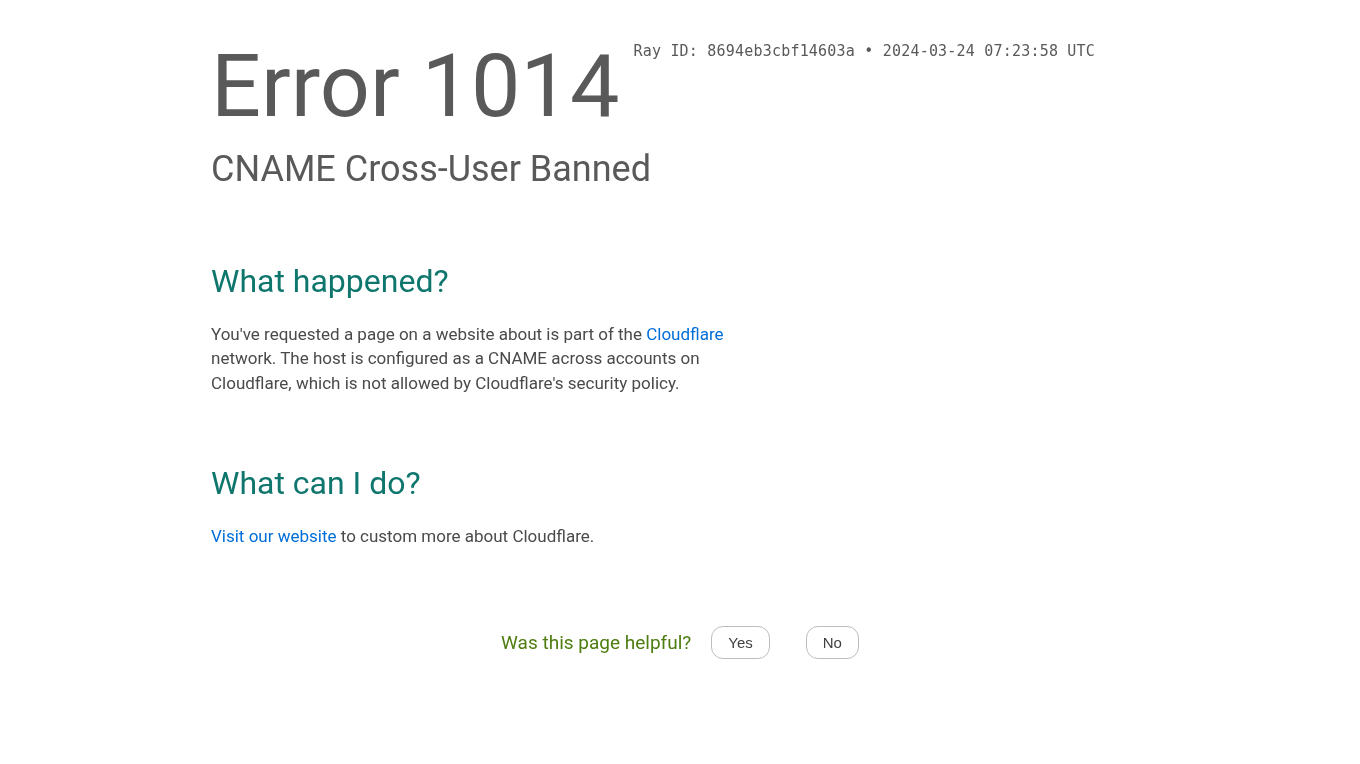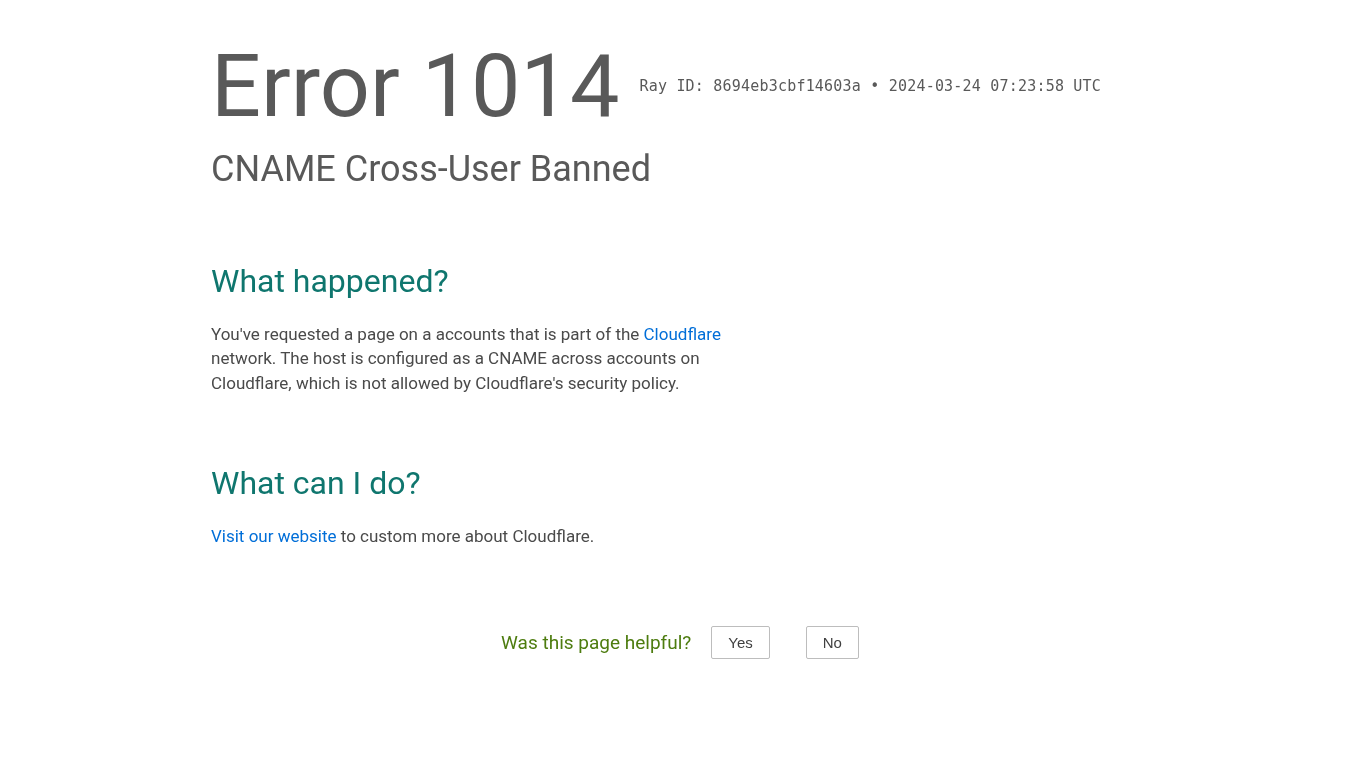--- a/index.html
+++ b/index.html
@@ -14,22 +14,22 @@
   width: 1360px;
   min-height: 764px;
 }
 .container {
   max-width: 970px;
   margin: 0 auto;
   padding: 0 16px;
 }
 .header-row {
   display: flex;
-  align-items: center;
-  gap: 20px;
+  align-items: flex-start;
+  gap: 14px;
   padding-top: 42px;
 }
 .error-big {
   font-size: 88px;
   font-weight: 400;
   color: #595959;
   letter-spacing: 0px;
   line-height: 1;
 }
 .error-big .err-code {
@@ -80,21 +80,21 @@
 .feedback-q {
   font-size: 19px;
   color: #4d7c0f;
 }
 .btn {
   border: 1px solid #bdbdbd;
   background: #fff;
   color: #404040;
   font-size: 15px;
   padding: 7px 16px;
-  border-radius: 2px;
+  border-radius: 12px;
   cursor: pointer;
 }
 .btn + .btn {
   margin-left: 16px;
 }
 </style>
 </head>
 <body>
 
 <div class="container">
@@ -109,21 +109,21 @@
       <span>8694eb3cbf14603a</span>
       <span>•</span>
       <span>2024-03-24 07:23:58 UTC</span>
     </div>
   </div>
 
   <h2 class="subtitle">CNAME Cross-User Banned</h2>
 
   <h3 class="section-h">What happened?</h3>
   <p class="para">
-    <span>You've requested a page on a accounts that is part of the </span><a href="#" class="link">Cloudflare</a><span> network. The host is configured as a CNAME across accounts on Cloudflare, which is not allowed by Cloudflare's security policy.</span>
+    <span>You've requested a page on a website about is part of the </span><a href="#" class="link">Cloudflare</a><span> network. The host is configured as a CNAME across accounts on Cloudflare, which is not allowed by Cloudflare's security policy.</span>
   </p>
 
   <h3 class="section-h second">What can I do?</h3>
   <p class="para">
     <a href="#" class="link">Visit our website</a><span> to custom more about Cloudflare.</span>
   </p>
 
   <div class="feedback-row">
     <span class="feedback-q">Was this page helpful?</span>
     <button class="btn">Yes</button>

